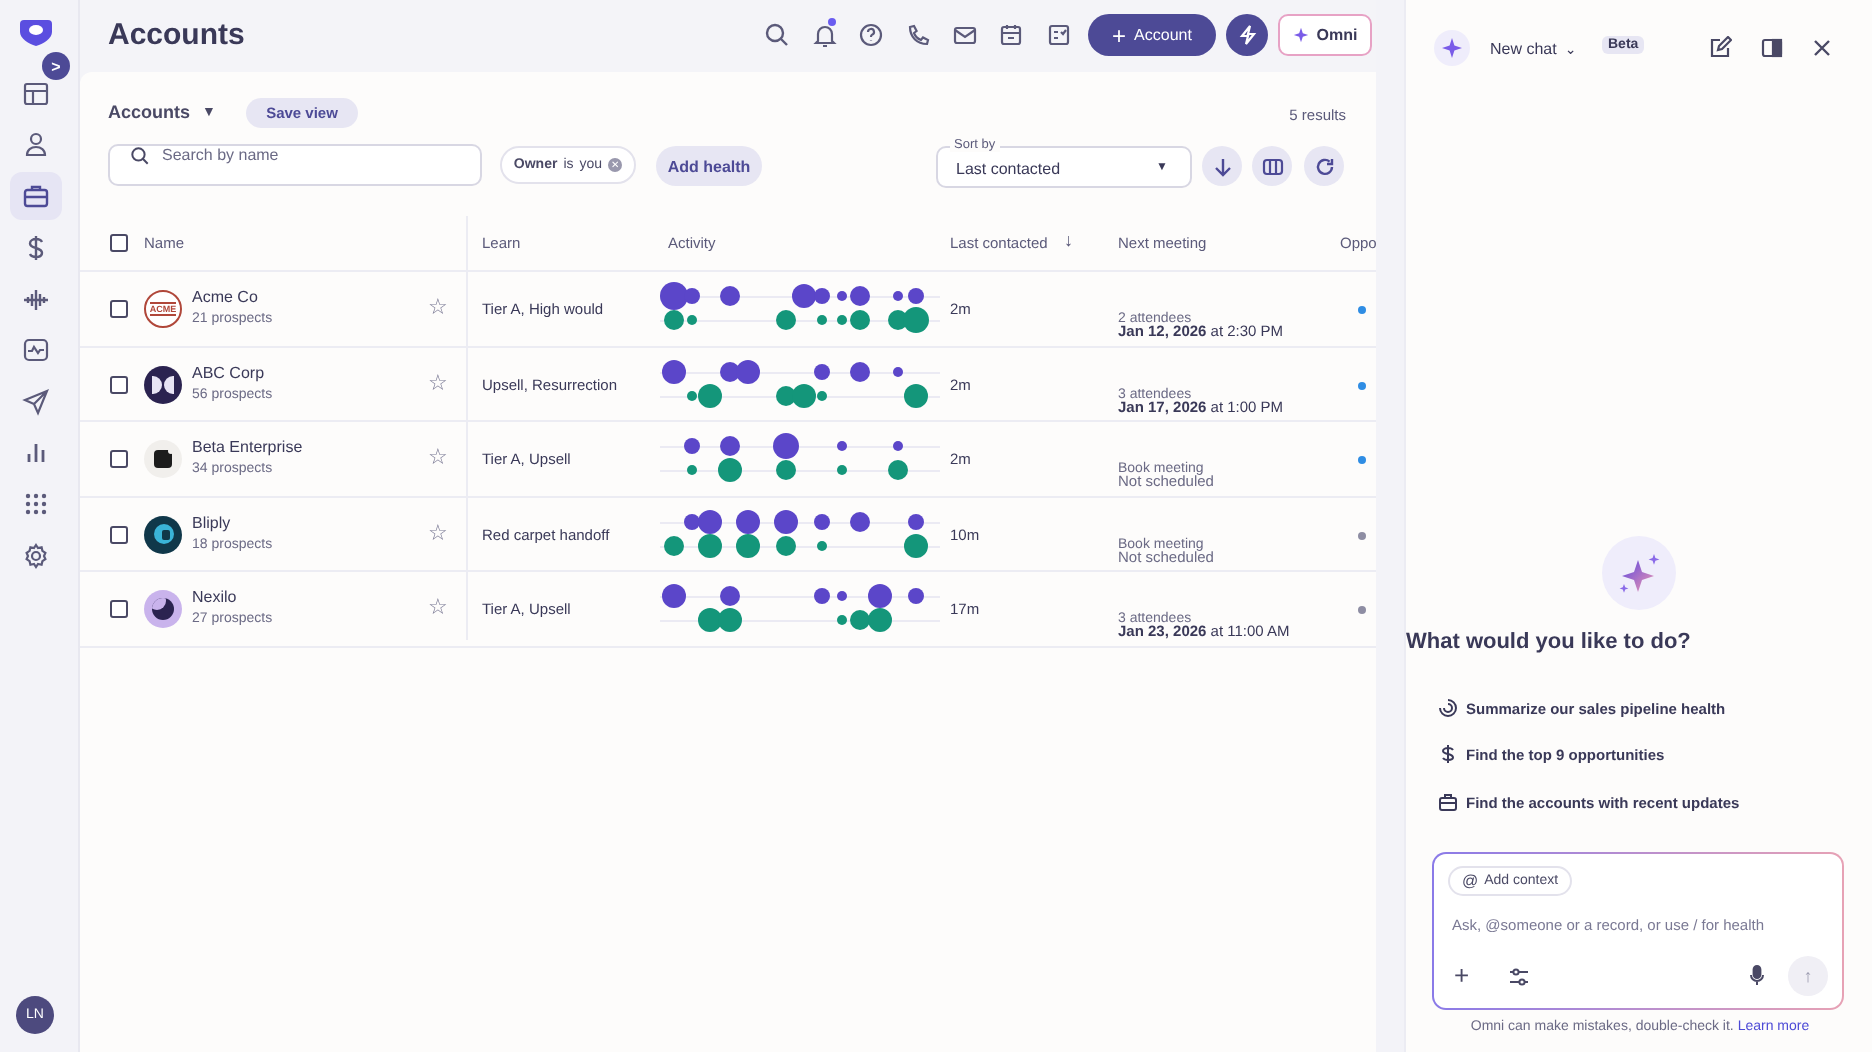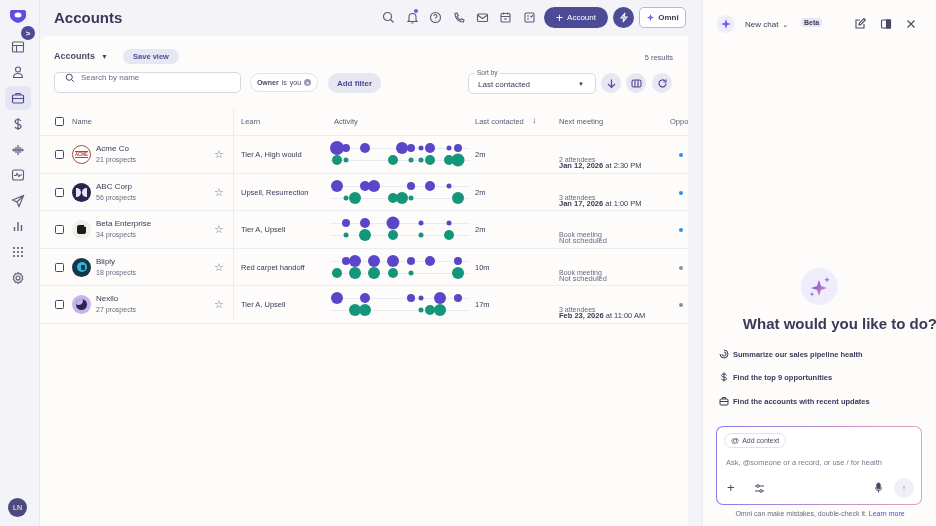--- a/index.html
+++ b/index.html
@@ -58,21 +58,21 @@
 .meet2{position:absolute;left:519px;top:20px;font-size:7px;color:#6b6a85}
 .opp-dot{position:absolute;left:639px;top:17px;width:4px;height:4px;border-radius:50%}
 .scroll-edge{position:absolute;left:688px;top:0;width:14px;height:526px;background:#f3f3f8}
 .panel{position:absolute;left:702px;top:0;width:234px;height:526px;background:#fdfcfb;border-left:1px solid #ececf3}
 .p-avatar{position:absolute;left:14px;top:15px;width:18px;height:18px;border-radius:50%;background:#efedfb;display:flex;align-items:center;justify-content:center}
 .p-title{position:absolute;left:42px;top:20px;font-size:8px;color:#3a3958;display:flex;align-items:center;gap:4px}
 .p-beta{position:absolute;left:98px;top:18px;padding:1px 3px;background:#e7e6f3;border-radius:3px;font-size:7px;color:#3a3958;font-weight:bold}
 .p-icon{position:absolute;top:18px;width:12px;height:12px;color:#4a4965}
 .p-icon svg{width:12px;height:12px}
 .p-hero{position:absolute;left:98px;top:268px;width:37px;height:37px;border-radius:50%;background:#efedfb;display:flex;align-items:center;justify-content:center}
-.p-heading{position:absolute;left:0;width:234px;top:315px;text-align:right;font-size:15px;font-weight:bold;color:#3a3958}
+.p-heading{position:absolute;left:0;width:234px;top:315px;text-align:left;font-size:11px;font-weight:bold;color:#3a3958}
 .p-sugg{position:absolute;left:16px;font-size:7.5px;color:#3a3958;display:flex;align-items:center;gap:4px;font-weight:bold}
 .p-sugg svg{width:10px;height:10px}
 .composer{position:absolute;left:13px;top:426px;width:206px;height:79px;border-radius:7px;padding:1px;background:linear-gradient(90deg,#8a7ae8,#e7a2b5)}
 .composer-inner{position:relative;width:100%;height:100%;background:#fff;border-radius:6px}
 .add-ctx{position:absolute;left:7px;top:6px;height:15px;padding:0 6px;border:1px solid #e3e2ec;border-radius:8px;font-size:7px;color:#4a4965;display:flex;align-items:center;gap:3px}
 .c-input{position:absolute;left:9px;top:31px;font-size:7.5px;color:#7a7994}
 .c-plus{position:absolute;left:10px;top:53px;font-size:13px;color:#4a4965}
 .c-tune{position:absolute;left:37px;top:56px;width:11px;height:11px;color:#4a4965}
 .c-mic{position:absolute;left:156px;top:55px;width:11px;height:11px;color:#4a4965}
 .c-send{position:absolute;left:177px;top:51px;width:20px;height:20px;border-radius:50%;background:#f0eff5;color:#9998ad;display:flex;align-items:center;justify-content:center;font-size:9px}
@@ -215,21 +215,21 @@
         <path d="M8.5 8.5l3 3"></path>
       </svg>
     <span>Search by name</span>
   </div>
   <div class="chip-owner">
     <span style="font-weight:bold">Owner</span>
     <span>is</span>
     <span>you</span>
     <span class="chip-x">✕</span>
   </div>
-  <div class="btn-addfilter">Add filter</div>
+  <div class="btn-addfilter">Add health</div>
 
   <div class="sort">
     <span class="sort-label">Sort by</span>
     <span class="sort-value">Last contacted</span>
     <span class="sort-caret">▼</span>
   </div>
   <div class="round-btn" style="left:561px">
     <svg viewBox="0 0 11 11" fill="none" stroke="currentColor" stroke-width="1.2">
         <path d="M5.5 1.5v8M2 6l3.5 3.5L9 6"></path>
       </svg>
@@ -412,21 +412,21 @@
           <span class="dot p" style="left: 91px; top: 12px; height: 5px; width: 5px;"></span>
           <span class="dot p" style="left: 110px; top: 12px; height: 12px; width: 12px;"></span>
           <span class="dot p" style="left: 128px; top: 12px; height: 8px; width: 8px;"></span>
           <span class="dot g" style="left: 25px; top: 24px; height: 12px; width: 12px;"></span>
           <span class="dot g" style="left: 35px; top: 24px; height: 12px; width: 12px;"></span>
           <span class="dot g" style="left: 91px; top: 24px; height: 5px; width: 5px;"></span>
           <span class="dot g" style="left: 100px; top: 24px; height: 10px; width: 10px;"></span>
           <span class="dot g" style="left: 110px; top: 24px; height: 12px; width: 12px;"></span>
         </div>
       <span class="lastc">17m</span>
-      <span class="meet1"><b>Feb 23, 2026</b><span> at 11:00 AM</span></span>
+      <span class="meet1"><b>Jan 23, 2026</b><span> at 11:00 AM</span></span>
       <span class="meet2">3 attendees</span>
       <span class="opp-dot" style="background:#8e8da3"></span>
     </div>
   </div>
 </div>
 
 <div class="scroll-edge"></div>
 
 <div class="panel">
   <div class="p-avatar">

